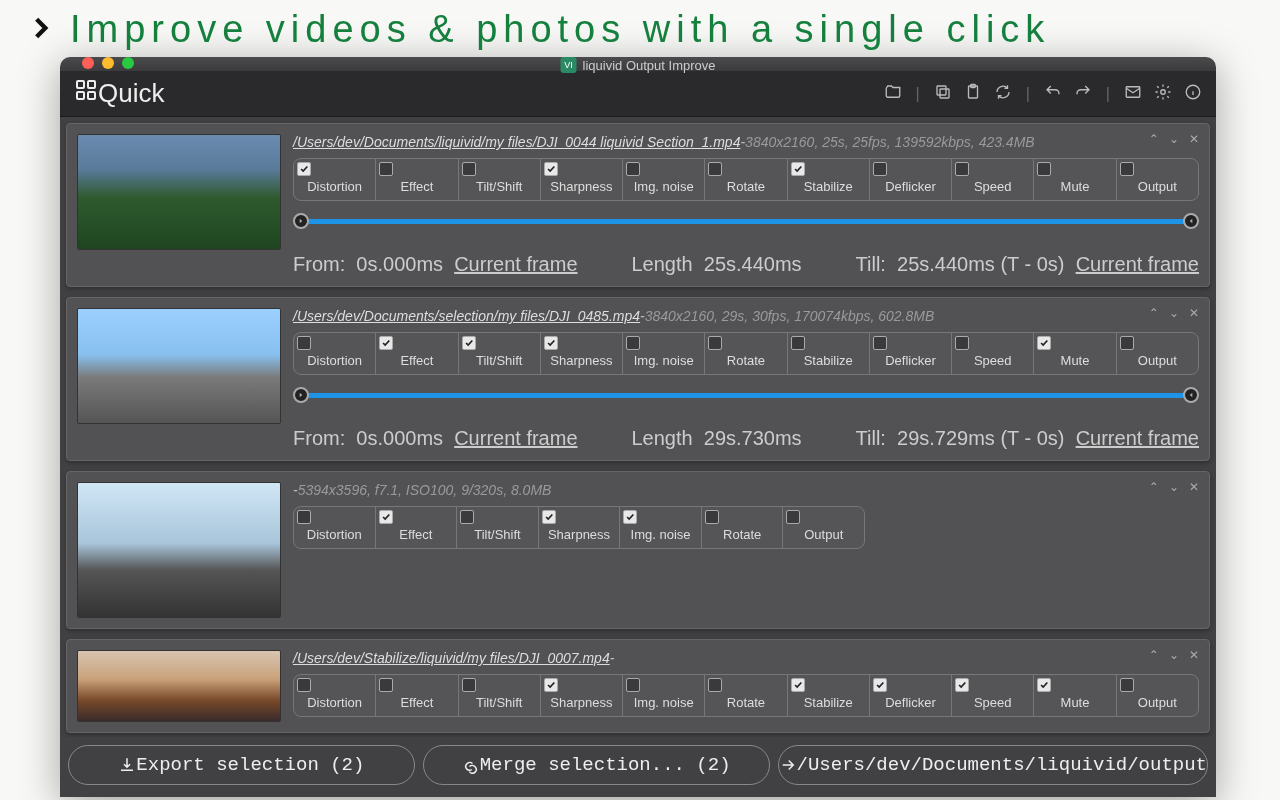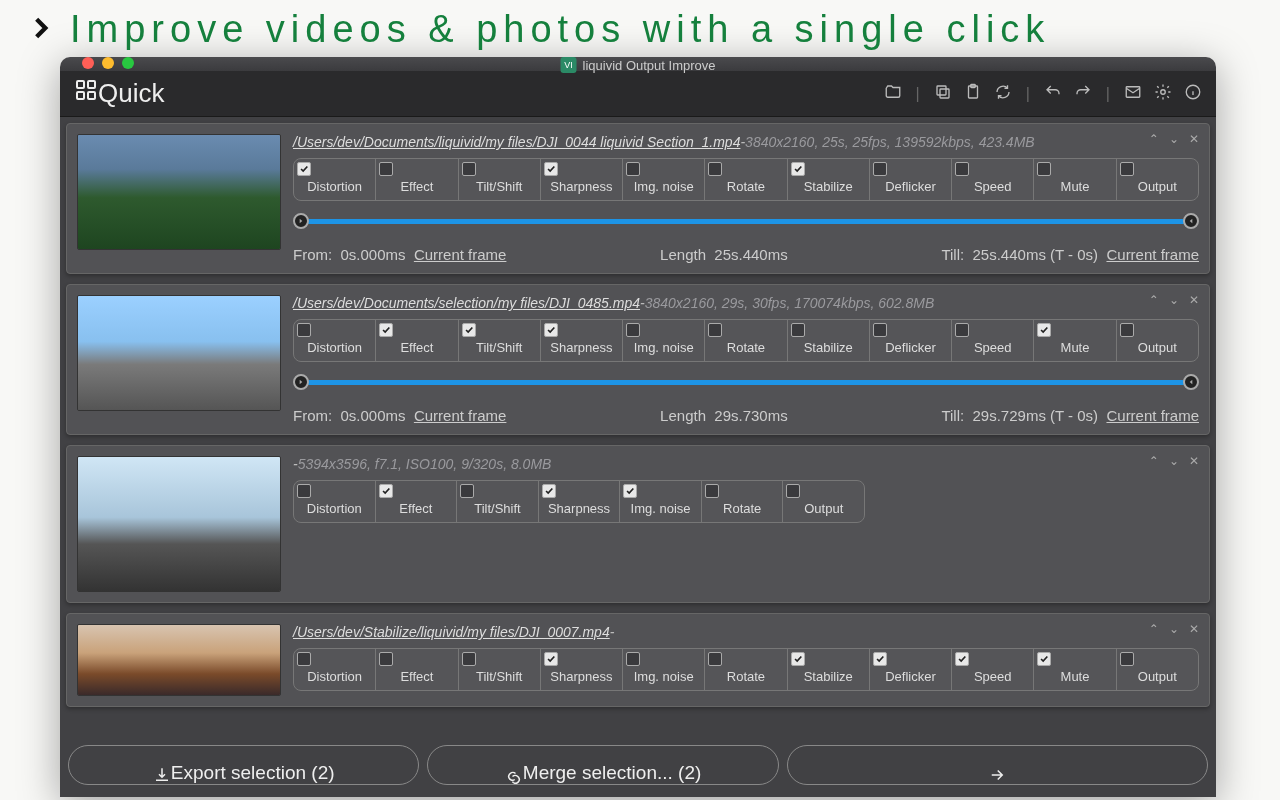--- a/index.html
+++ b/index.html
@@ -37,24 +37,24 @@
 .opt:last-child{border-right:none;}
 .opt .chk { position:absolute; top:3px; left:3px; width:14px; height:14px; border:1px solid #aaa; border-radius:2px; background:#3a3a3d; display:flex;align-items:center;justify-content:center;}
 .opt .chk.on { background:#e8e8e8; }
 .opt .chk.on svg { width:10px; height:10px; }
 .opt-label { font-size:13px; color:#ddd; margin-top:16px; display:block;}
 .timeline { margin-top:12px; position:relative; height:16px; }
 .timeline-bar { position:absolute; left:14px; right:14px; top:6px; height:5px; background:#1d94e6; border-radius:3px; }
 .timeline-handle { position:absolute; top:0; width:16px; height:16px; border-radius:50%; background:#222; border:2px solid #aaa; display:flex;align-items:center;justify-content:center;}
 .timeline-handle.left{left:0}.timeline-handle.right{right:0}
 .timeline-handle svg{width:8px;height:8px;fill:#aaa}
-.time-row { display:flex; justify-content:space-between; margin-top:17px; font-size:15px; color:#ccc;}
+.time-row { display:flex; justify-content:space-between; margin-top:24px; font-size:20px; color:#ccc;}
 .time-row .link { text-decoration:underline; }
 .bottom-bar { background:#414144; padding:8px 8px 12px; display:flex; gap:8px; }
-.pill { flex:1; border:1.5px solid #888; border-radius:26px; height:40px; display:flex; align-items:flex-end; justify-content:center; color:#eee; font-size:19px; cursor:pointer;}
+.pill { flex:1; border:1.5px solid #888; border-radius:26px; height:40px; display:flex; align-items:center; justify-content:center; color:#eee; font-size:19px; cursor:pointer;font-family:Liberation Mono, monospace;}
 .pill:last-child{flex:1.2}
 .pill svg{width:18px;height:18px}
 
 .grad1{background:linear-gradient(180deg,#6a8bb0 0%,#5a7a9a 30%,#2e5a2e 55%,#1e4520 100%)}
 .grad2{background:linear-gradient(180deg,#9bd0ff 0%,#88c0ef 40%,#7a7a7a 60%,#555 100%)}
 .grad3{background:linear-gradient(180deg,#d0e6f5 0%,#a8c5da 45%,#555 65%,#333 100%)}
 .grad4{background:linear-gradient(180deg,#d8c4b0 0%,#c9a27a 40%,#7a4a2a 70%,#3a2a2a 100%)}
 .card.photo .opts{width:572px}
 .card.cut{overflow:hidden}
 .card.cut .thumb{height:72px}
@@ -483,15 +483,16 @@
     <div class="pill">
       <svg viewBox="0 0 24 24" fill="none" stroke="#eee" stroke-width="2">
           <path d="M10 14a5 5 0 017 0l1 1a5 5 0 01-7 7l-1-1M14 10a5 5 0 00-7 0l-1 1a5 5 0 007 7"></path>
         </svg>
       <span>Merge selection... (2)</span>
     </div>
     <div class="pill">
       <svg viewBox="0 0 24 24" fill="none" stroke="#eee" stroke-width="2">
           <path d="M5 12h14M13 6l6 6-6 6"></path>
         </svg>
+      <span>/Users/dev/Documents/liquivid/output</span>
     </div>
   </div>
 </div>
 
 </body></html>

